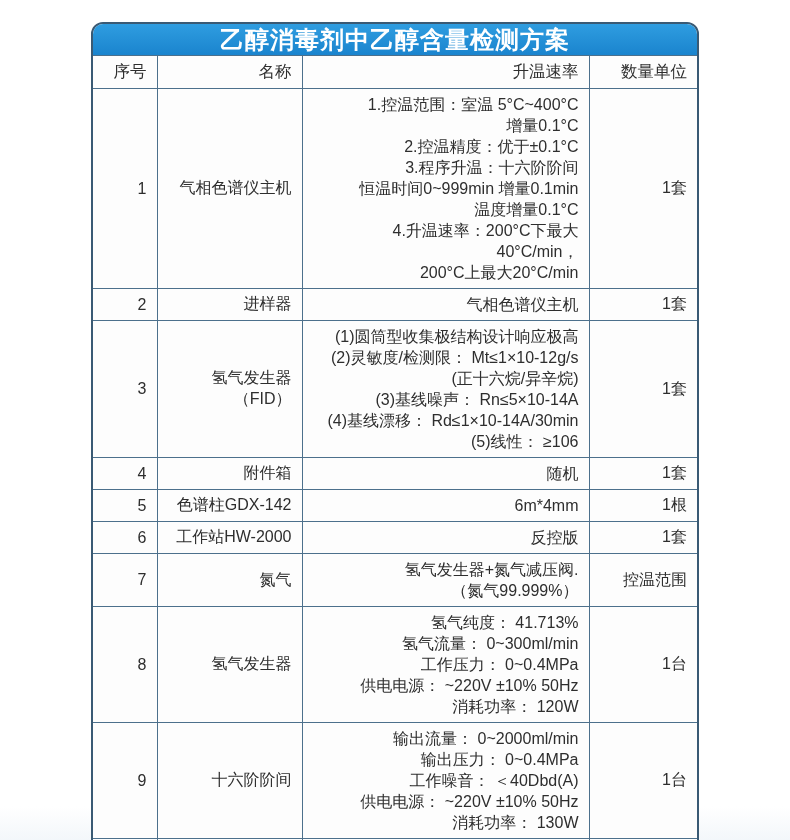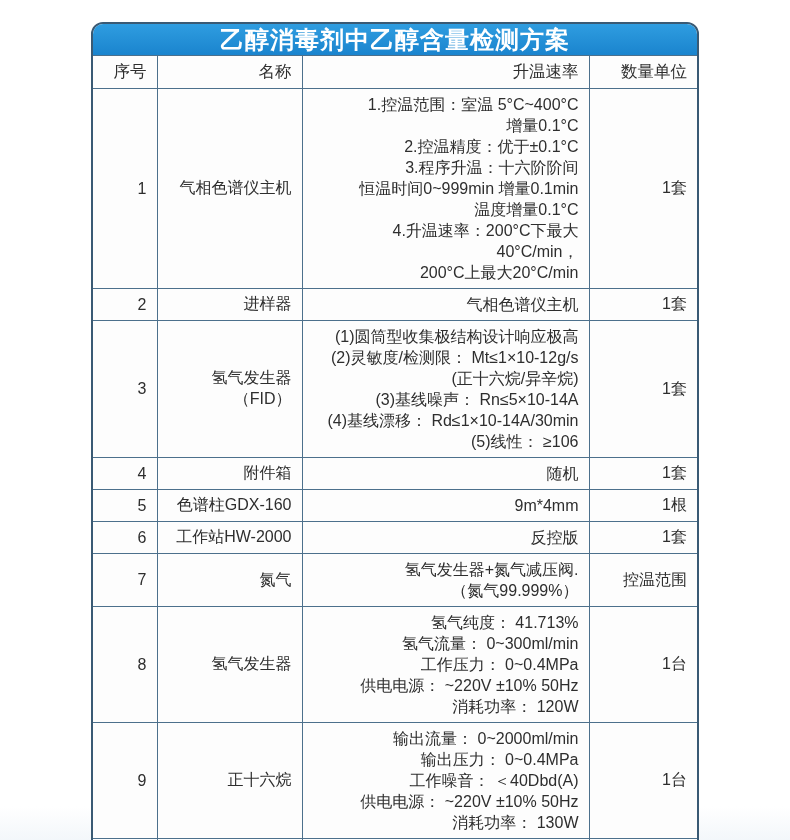--- a/index.html
+++ b/index.html
@@ -120,22 +120,22 @@
           <td>1套</td>
         </tr>
         <tr>
           <td class="cell-no">4</td>
           <td>附件箱</td>
           <td class="cell-spec">随机</td>
           <td>1套</td>
         </tr>
         <tr>
           <td class="cell-no">5</td>
-          <td>色谱柱GDX-160</td>
-          <td class="cell-spec">9m*4mm</td>
+          <td>色谱柱GDX-142</td>
+          <td class="cell-spec">6m*4mm</td>
           <td>1根</td>
         </tr>
         <tr>
           <td class="cell-no">6</td>
           <td>工作站HW-2000</td>
           <td class="cell-spec">反控版</td>
           <td>1套</td>
         </tr>
         <tr>
           <td class="cell-no">7</td>
@@ -149,21 +149,21 @@
           <td>氢气发生器</td>
           <td class="cell-spec">氢气纯度： 41.713%
 氢气流量： 0~300ml/min
 工作压力： 0~0.4MPa
 供电电源： ~220V ±10% 50Hz
 消耗功率： 120W</td>
           <td>1台</td>
         </tr>
         <tr>
           <td class="cell-no">9</td>
-          <td>正十六烷</td>
+          <td>十六阶阶间</td>
           <td class="cell-spec">输出流量： 0~2000ml/min
 输出压力： 0~0.4MPa
 工作噪音： ＜40Dbd(A)
 供电电源： ~220V ±10% 50Hz
 消耗功率： 130W</td>
           <td>1台</td>
         </tr>
         <tr>
           <td class="cell-no">10</td>
           <td>电脑、打印机</td>

